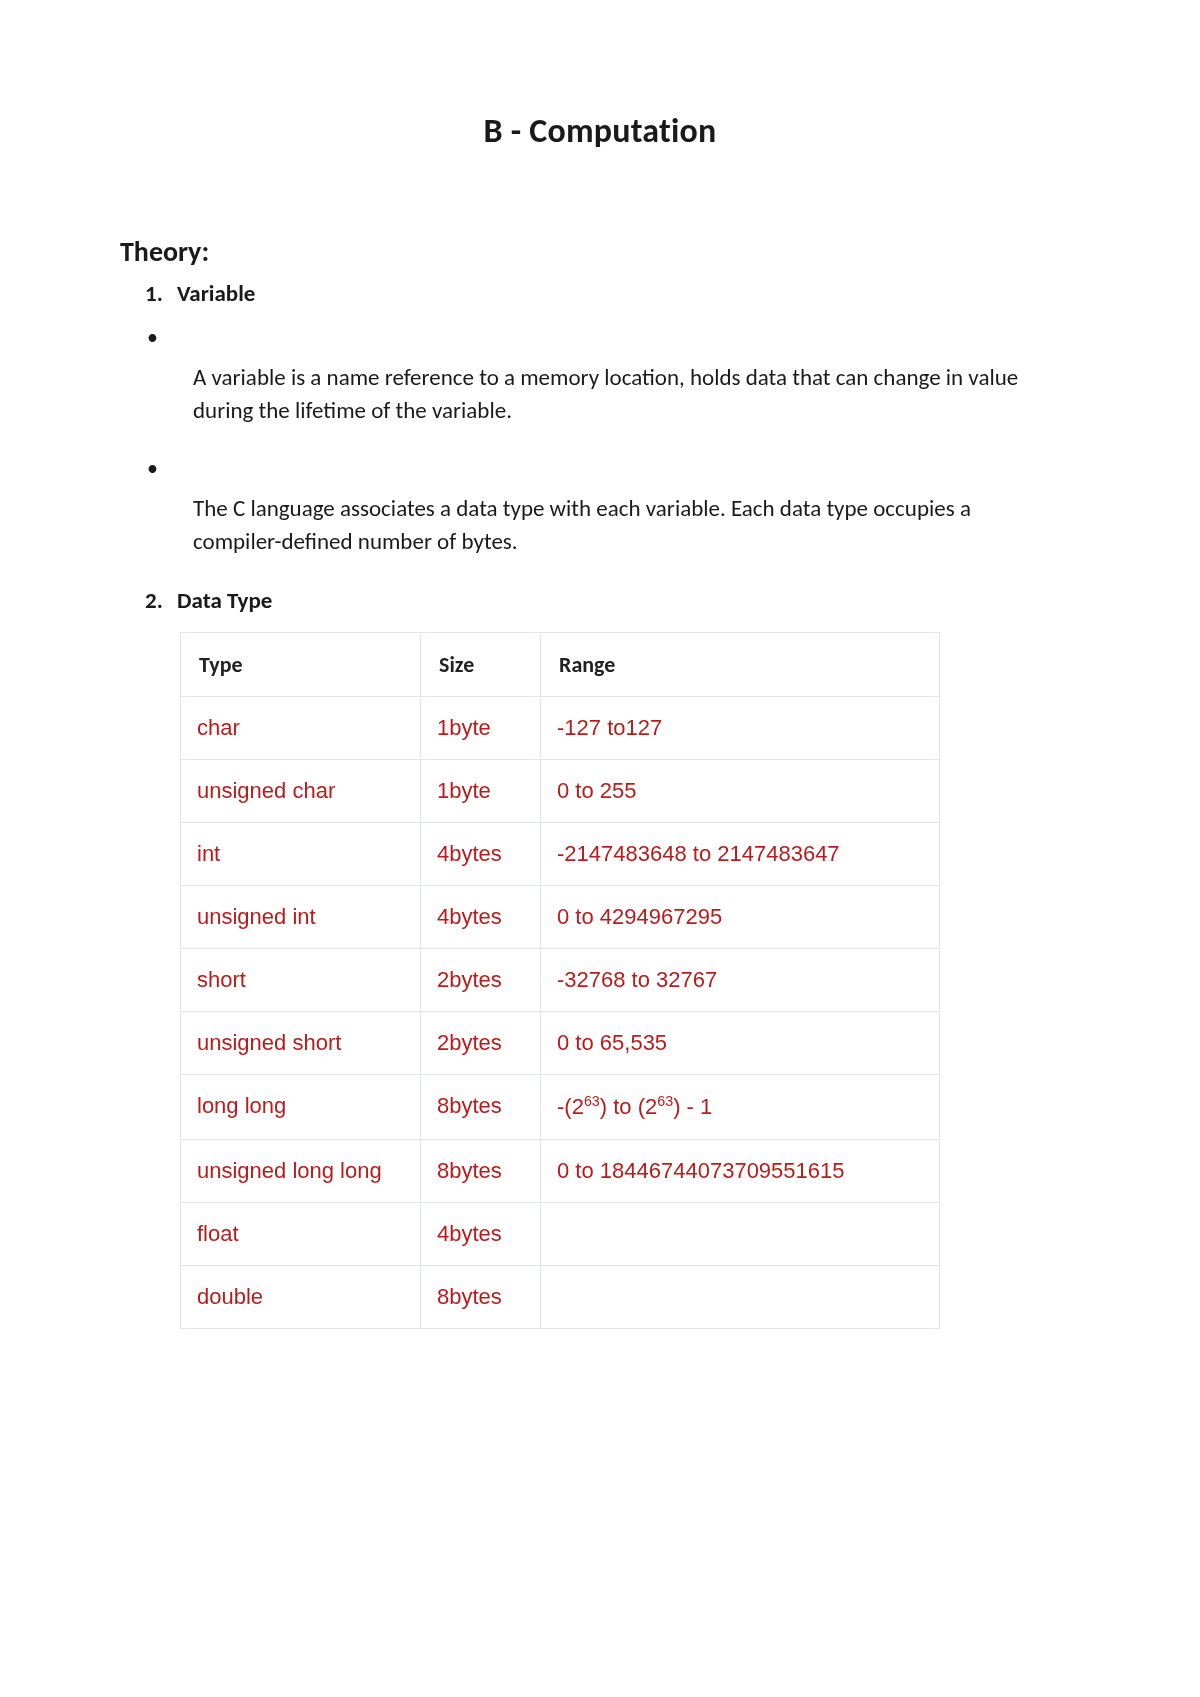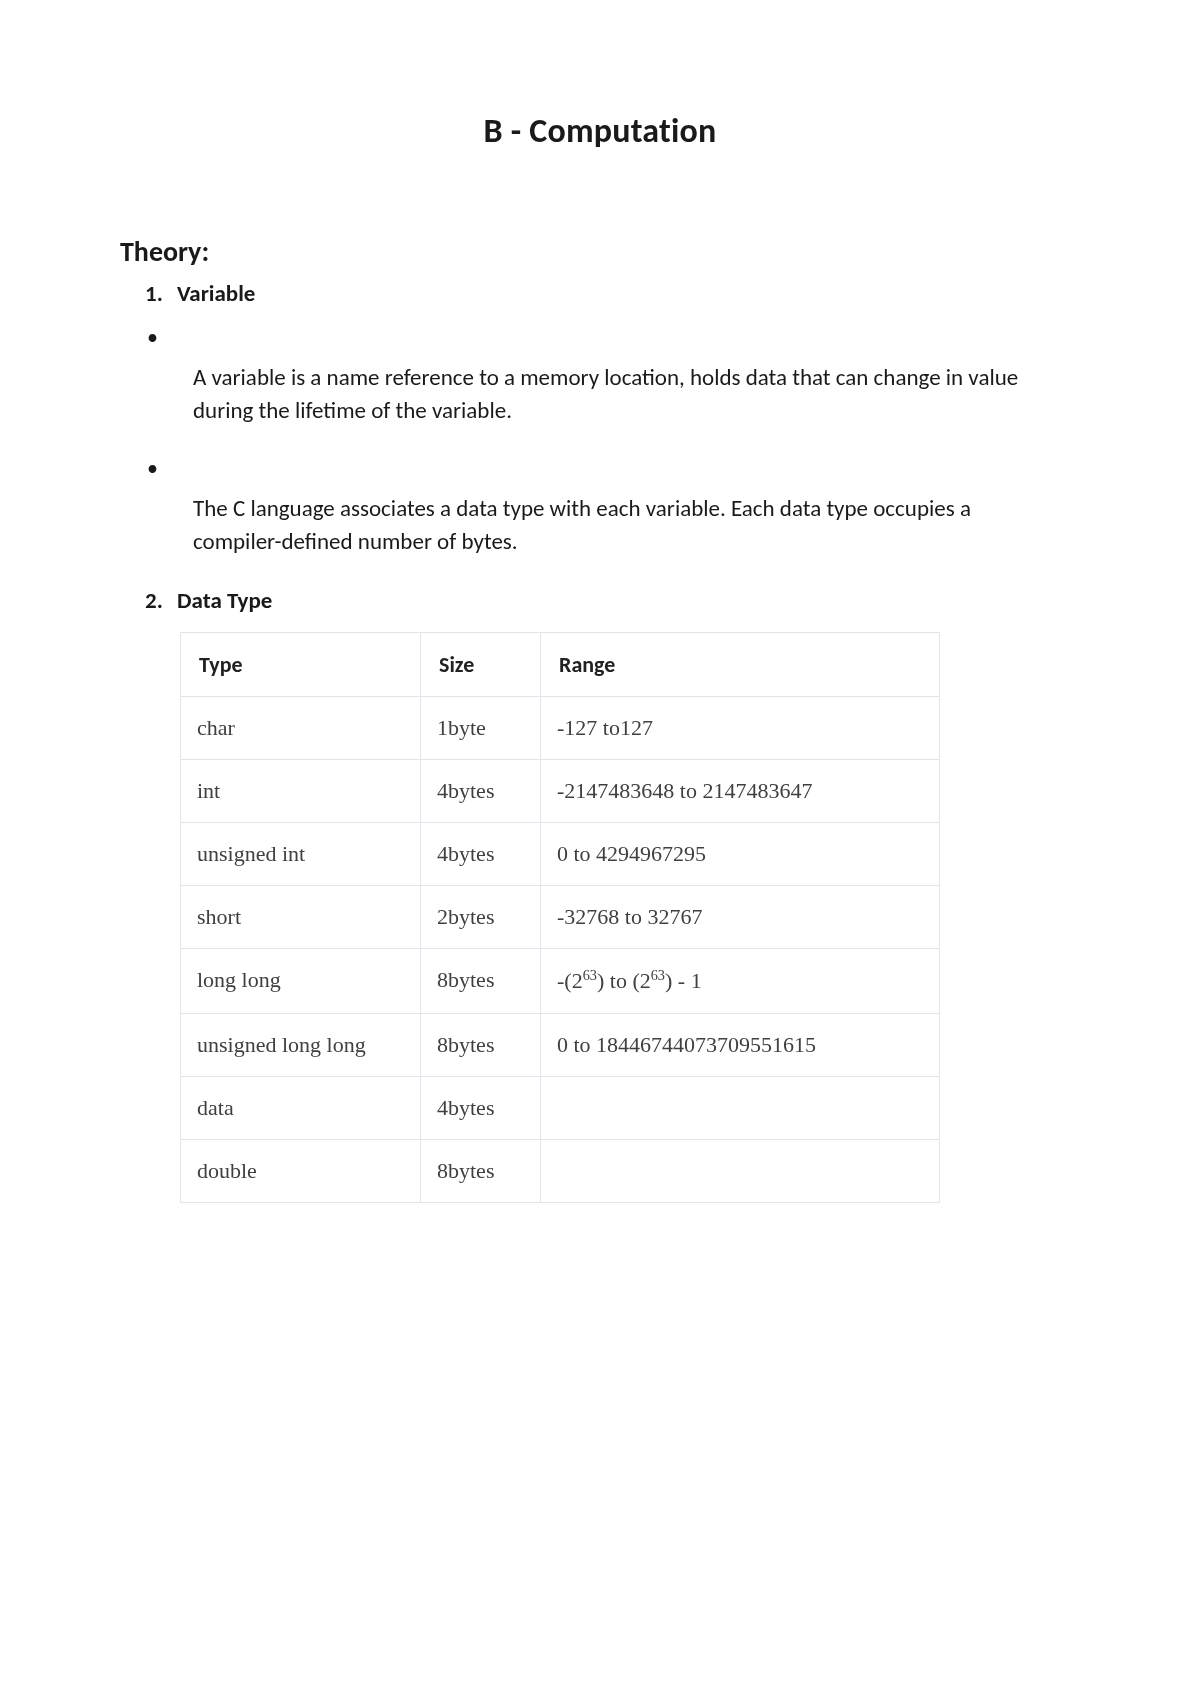--- a/index.html
+++ b/index.html
@@ -71,23 +71,23 @@
     padding: 18px 18px;
     text-align: left;
     vertical-align: top;
   }
   th {
     font-weight: 700;
     color: #222;
     font-size: 22px;
   }
   td {
-    color: #404040;
+    color: #b91c1c;
     font-weight: 400;
-    font-family: Liberation Serif, serif;
+    font-family: Liberation Sans, sans-serif;
     padding-left: 16px;
   }
   .col-type { width: 240px; }
   .col-size { width: 120px; }
   .col-range { width: auto; }
   sup { font-size: 0.65em; vertical-align: super; }
 </style>
 </head>
 <body>
 
@@ -124,46 +124,56 @@
         <th class="col-range">Range</th>
       </tr>
     </thead>
     <tbody id="table-body">
     <tr>
           <td class="col-type">char</td>
           <td class="col-size">1byte</td>
           <td class="col-range">-127 to127</td>
         </tr>
         <tr>
+          <td class="col-type">unsigned char</td>
+          <td class="col-size">1byte</td>
+          <td class="col-range">0 to 255</td>
+        </tr>
+        <tr>
           <td class="col-type">int</td>
           <td class="col-size">4bytes</td>
           <td class="col-range">-2147483648 to 2147483647</td>
         </tr>
         <tr>
           <td class="col-type">unsigned int</td>
           <td class="col-size">4bytes</td>
           <td class="col-range">0 to 4294967295</td>
         </tr>
         <tr>
           <td class="col-type">short</td>
           <td class="col-size">2bytes</td>
           <td class="col-range">-32768 to 32767</td>
         </tr>
         <tr>
+          <td class="col-type">unsigned short</td>
+          <td class="col-size">2bytes</td>
+          <td class="col-range">0 to 65,535</td>
+        </tr>
+        <tr>
           <td class="col-type">long long</td>
           <td class="col-size">8bytes</td>
           <td class="col-range">-(2<sup>63</sup>) to (2<sup>63</sup>) - 1</td>
         </tr>
         <tr>
           <td class="col-type">unsigned long long</td>
           <td class="col-size">8bytes</td>
           <td class="col-range">0 to 18446744073709551615</td>
         </tr>
         <tr>
-          <td class="col-type">data</td>
+          <td class="col-type">float</td>
           <td class="col-size">4bytes</td>
           <td class="col-range"></td>
         </tr>
         <tr>
           <td class="col-type">double</td>
           <td class="col-size">8bytes</td>
           <td class="col-range"></td>
         </tr>
       </tbody>
   </table>

